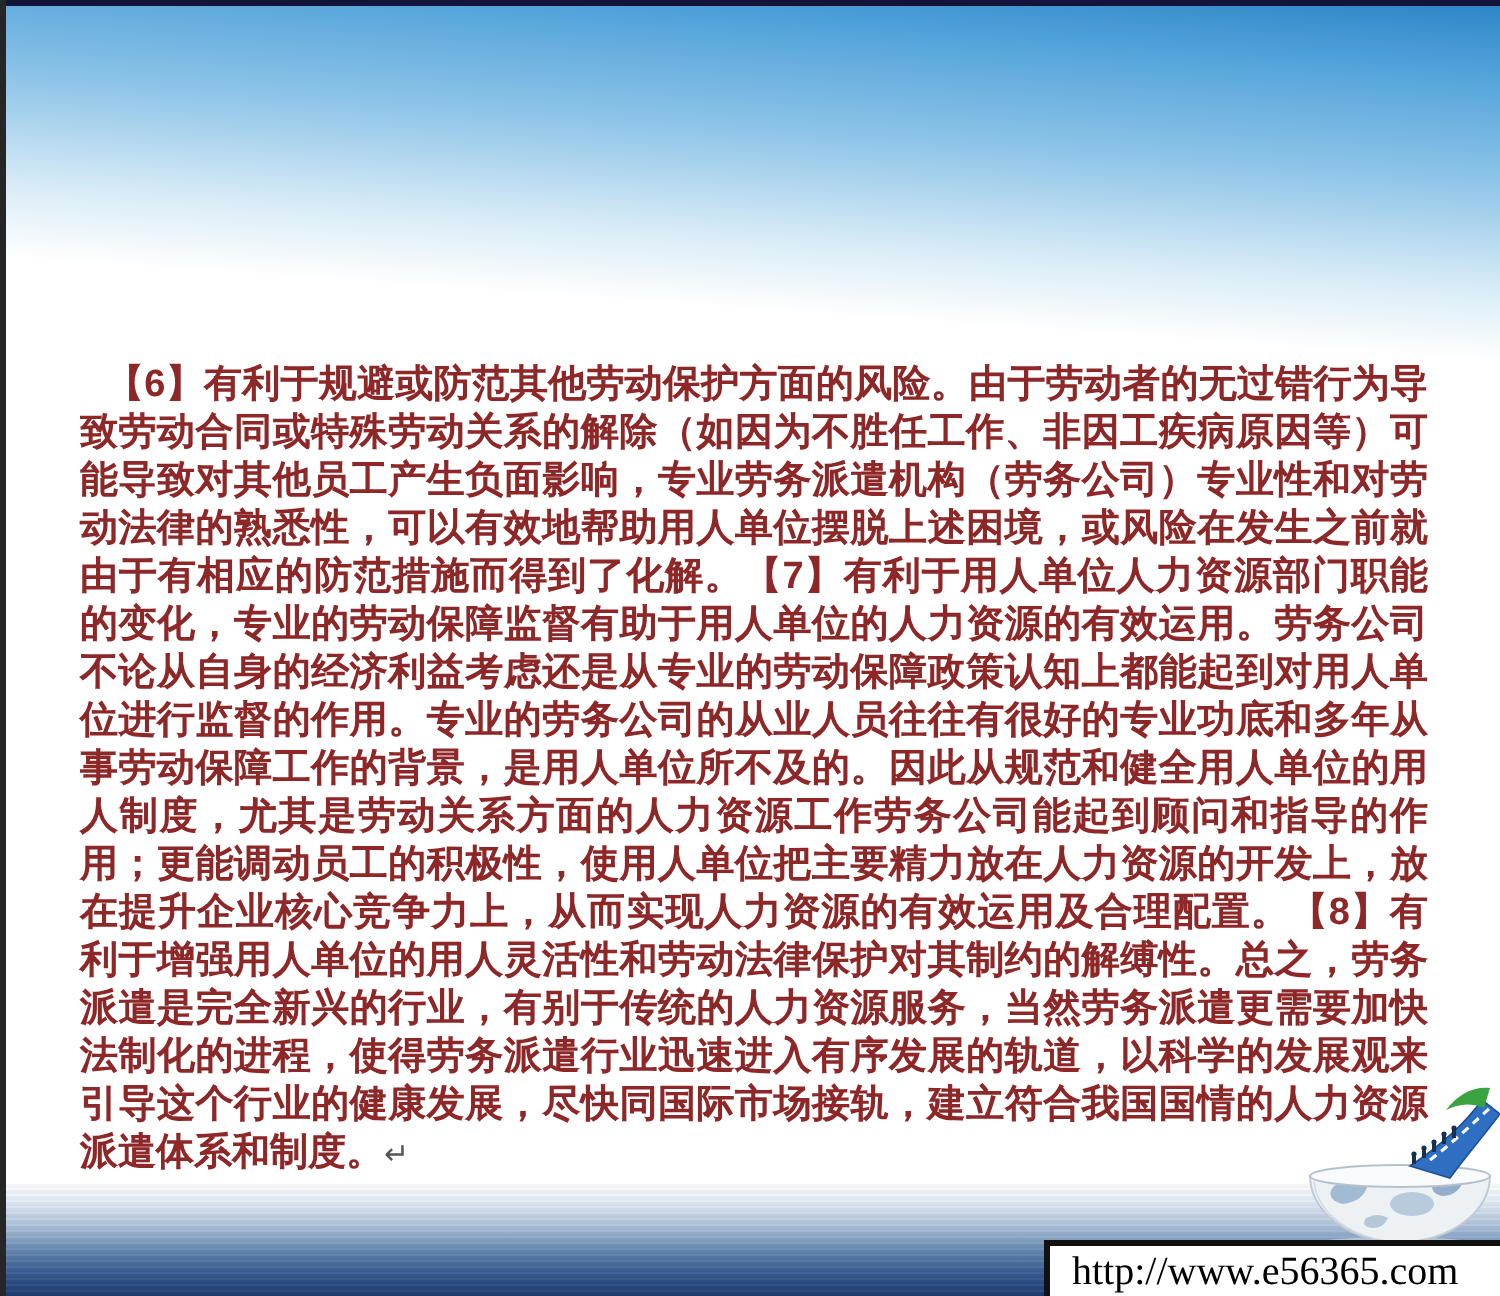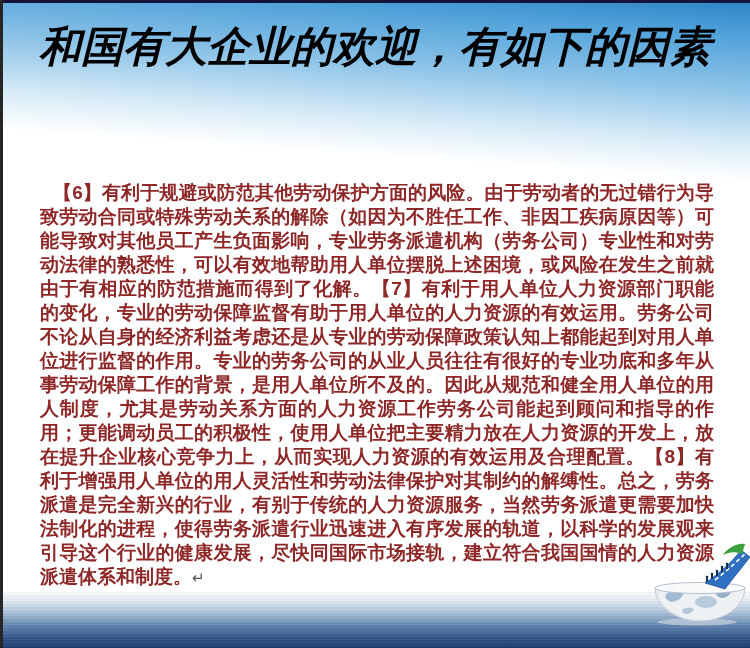--- a/index.html
+++ b/index.html
@@ -55,21 +55,20 @@
   }
 </style>
 </head>
 <body>
 
 <div class="slide">
 
   <div class="sky"></div>
 
   <div class="title">
-    <div class="t-line">和国有大企业的欢迎，有如下的因素</div>
   </div>
 
   <div class="body-text"><span>【6】有利于规避或防范其他劳动保护方面的风险。由于劳动者的无过错行为导致劳动合同或特殊劳动关系的解除（如因为不胜任工作、非因工疾病原因等）可能导致对其他员工产生负面影响，专业劳务派遣机构（劳务公司）专业性和对劳动法律的熟悉性，可以有效地帮助用人单位摆脱上述困境，或风险在发生之前就由于有相应的防范措施而得到了化解。【7】有利于用人单位人力资源部门职能的变化，专业的劳动保障监督有助于用人单位的人力资源的有效运用。劳务公司不论从自身的经济利益考虑还是从专业的劳动保障政策认知上都能起到对用人单位进行监督的作用。专业的劳务公司的从业人员往往有很好的专业功底和多年从事劳动保障工作的背景，是用人单位所不及的。因此从规范和健全用人单位的用人制度，尤其是劳动关系方面的人力资源工作劳务公司能起到顾问和指导的作用；更能调动员工的积极性，使用人单位把主要精力放在人力资源的开发上，放在提升</span><span class="u">企业核心竞争力</span><span>上，从而实现人力资源的有效运用及合理配</span><span class="u">置</span><span>。【8】有利于增强用人单位的用人灵活性和劳动法律保护对其制约的解缚性。总之，劳务派遣是完全新兴的行业，有别于传统的人力资源服务，当然劳务派遣更需要加快法制化的进程，使得劳务派遣行业迅速进入有序发展的轨道，以科学的发展观来引导这个行业的健康发展，尽快同国际市场接轨，建立符合我国国情的人力资源派遣体系和制度。</span><span class="return-mark">↵</span></div>
 
   <div class="sea"></div>
 
   <svg class="globe" viewBox="0 0 105 85" xmlns="http://www.w3.org/2000/svg">
 
     <ellipse cx="52" cy="79" rx="40" ry="3.5" fill="#c3cfdd" opacity="0.75"></ellipse>
 
@@ -95,17 +94,20 @@
         <rect x="66" y="32" width="2" height="4"></rect>
       <circle cx="72" cy="28" r="1.3"></circle>
         <rect x="71" y="29" width="2" height="4"></rect>
       <circle cx="77" cy="24" r="1.3"></circle>
         <rect x="76" y="25" width="2" height="4"></rect>
       <circle cx="82" cy="21" r="1.3"></circle>
         <rect x="81" y="22" width="2" height="4"></rect>
     </g>
   </svg>
 
+  <div class="url-box">
+    <span class="url">http://www.e56365.com</span>
+  </div>
 
   <div class="edge-top"></div>
   <div class="edge-left"></div>
 
 </div>
 
 </body></html>

